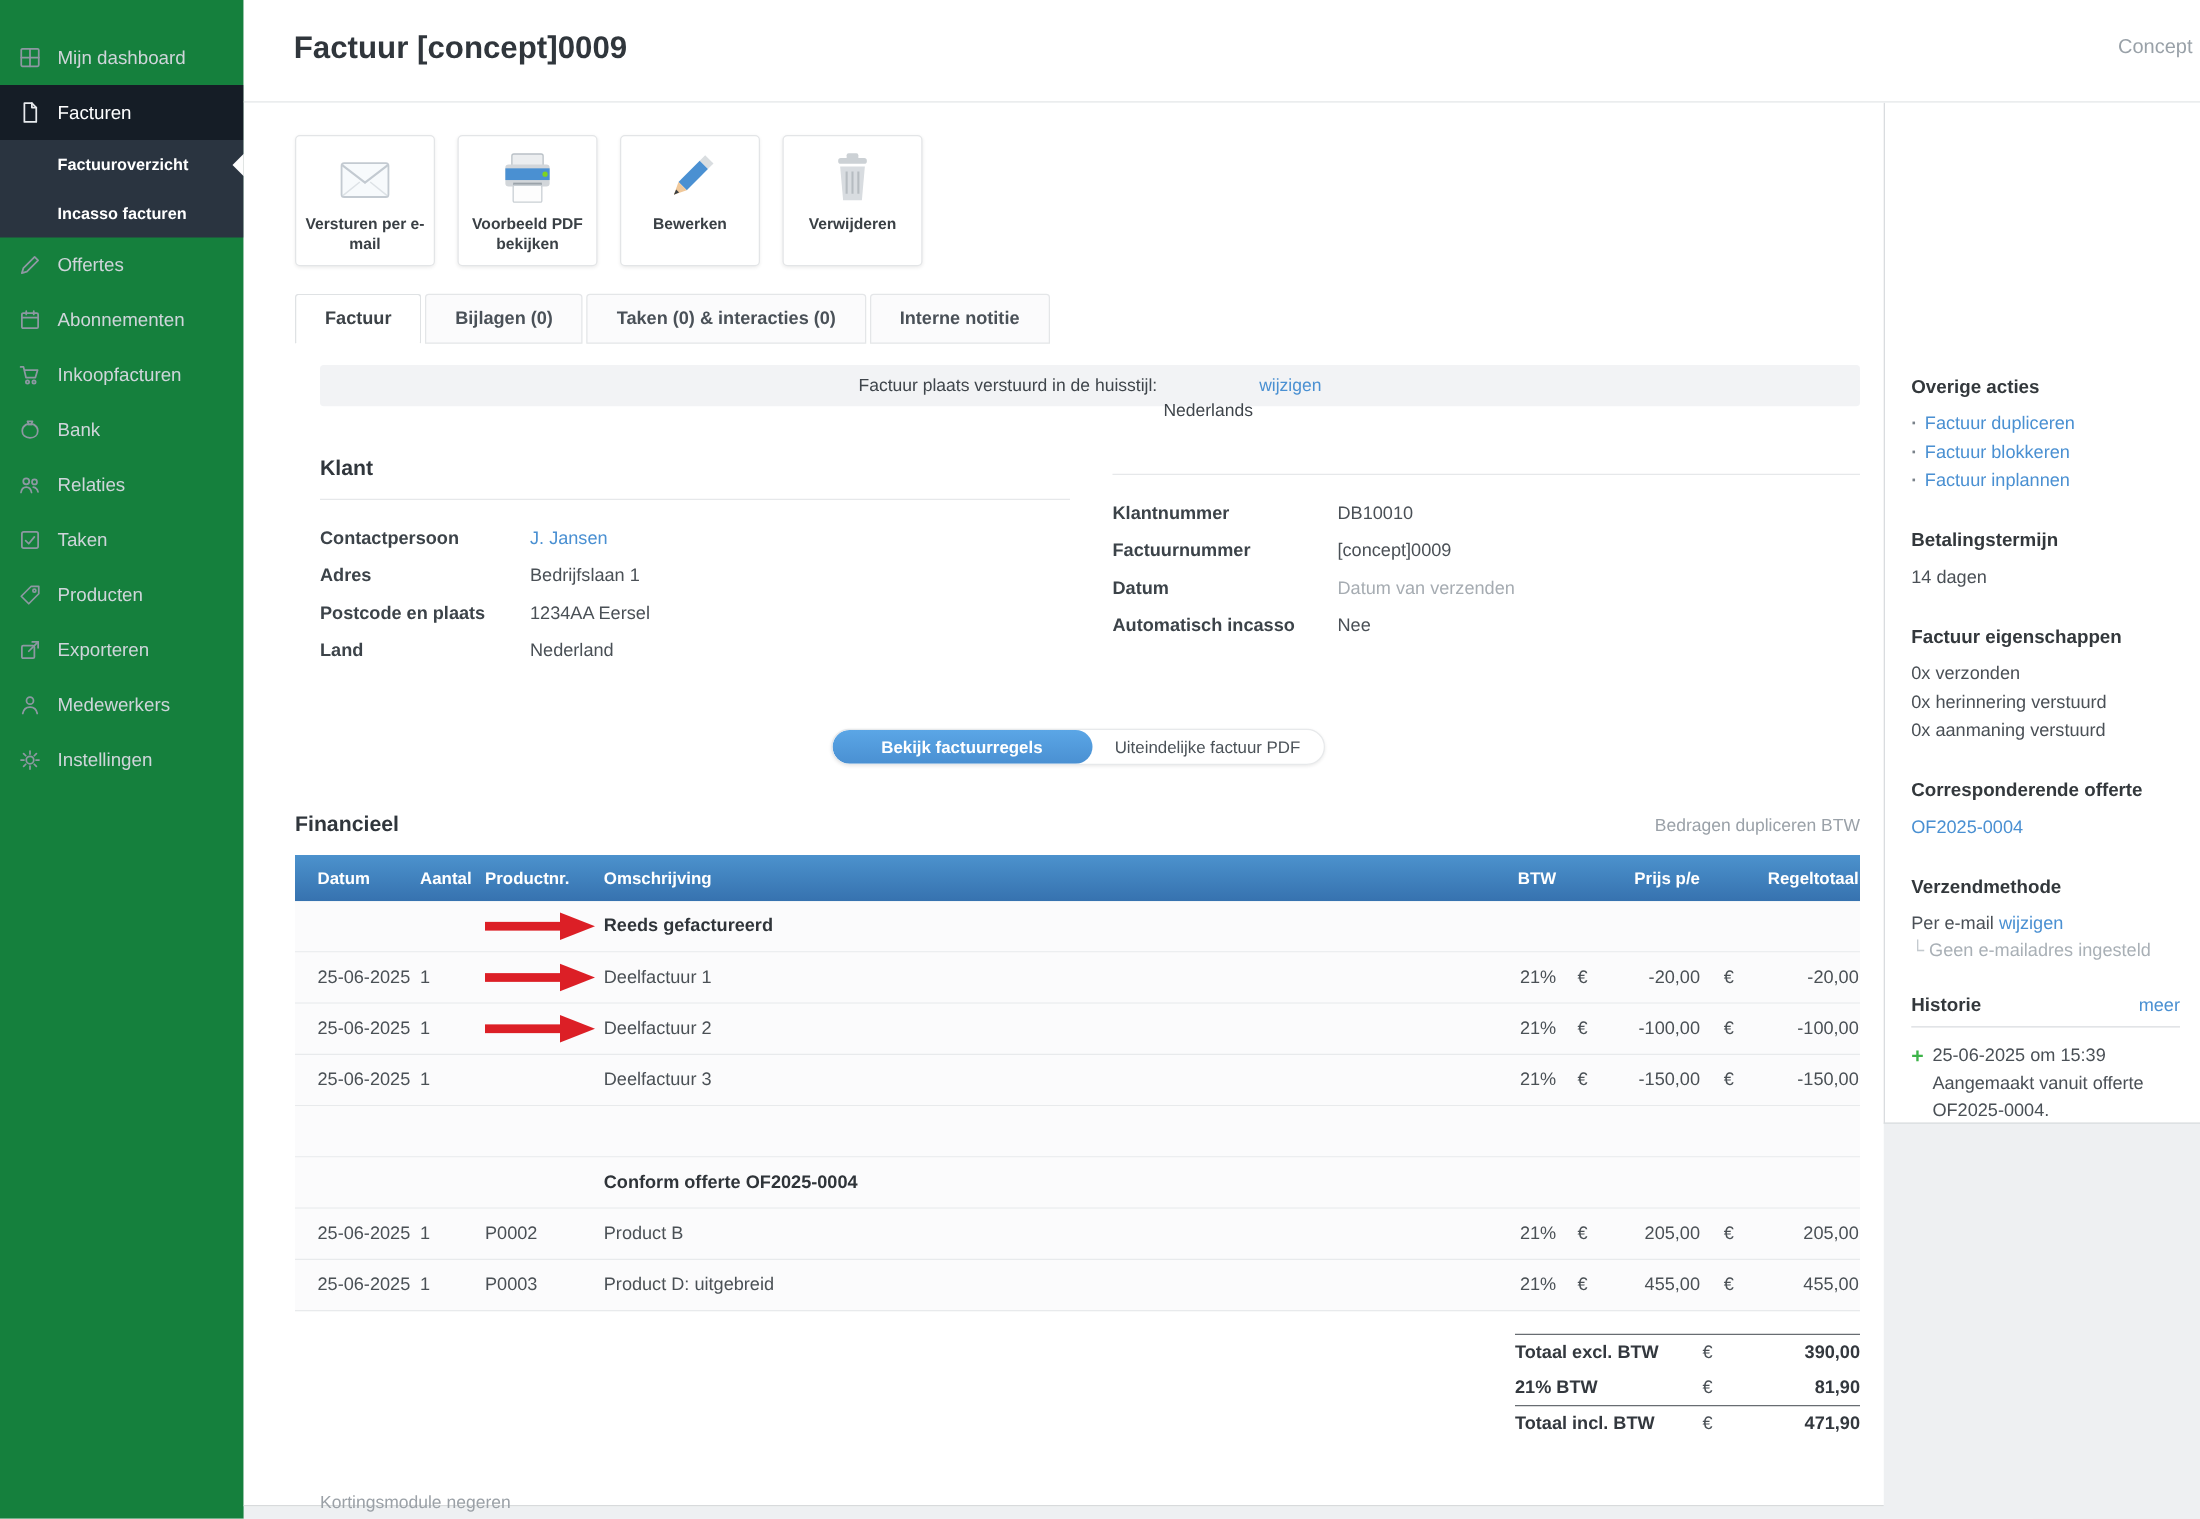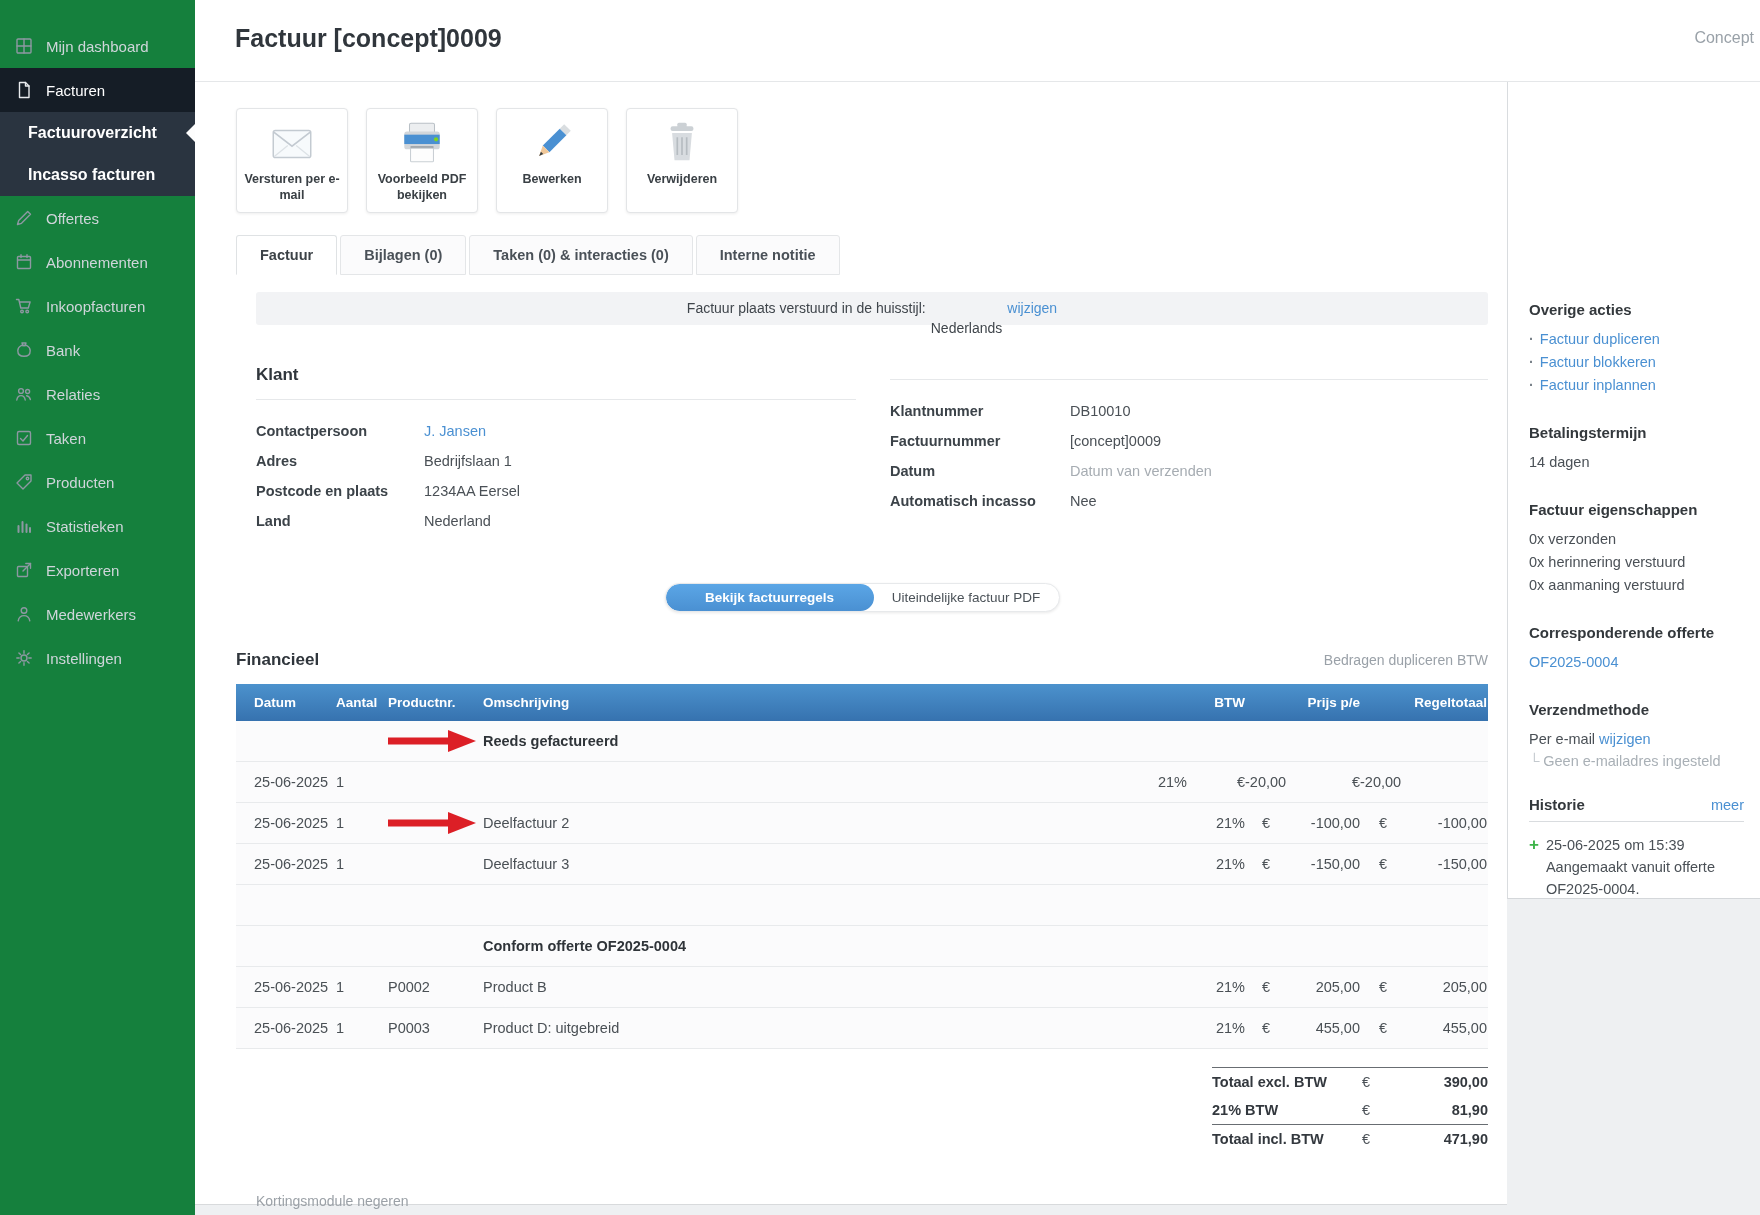--- a/index.html
+++ b/index.html
@@ -12,21 +12,21 @@
   }
   .app { display:flex; width:1760px; height:1215px; }
 
   
   .sidebar { width:195px; flex-shrink:0; background:#15803d; color:#cfd5da; padding-top:24px; }
   .side-item { display:flex; align-items:center; gap:13px; padding:13px 10px 13px 15px; font-size:15px; }
   .side-item .icn { width:18px; height:18px; color:#8d98a2; flex-shrink:0; }
   .side-item.active { background:#151d26; color:#ffffff; }
   .side-item.active .icn { color:#e8ebee; }
   .submenu { background:#2a3440; }
-  .sub-item { padding:12px 10px 12px 28px; font-weight:bold; font-size:16px; color:#ffffff; position:relative; }
+  .sub-item { padding:12px 10px 12px 46px; font-weight:bold; font-size:13px; color:#ffffff; position:relative; }
   .sub-item.current::after {
     content:""; position:absolute; right:0; top:50%; transform:translateY(-50%);
     border-right:9px solid #fdfdfd; border-top:9px solid transparent; border-bottom:9px solid transparent;
   }
   .icn svg { width:100%; height:100%; display:block; stroke:currentColor; fill:none; stroke-width:1.4; stroke-linecap:round; stroke-linejoin:round; }
 
   
   .main { flex:1; display:flex; flex-direction:column; background:#eef0f2; }
   .header { height:82px; background:#fff; border-bottom:1px solid #e5e7e9; position:relative; flex-shrink:0; }
   .page-title { position:absolute; left:40px; top:24px; font-size:25px; font-weight:bold; color:#30363c; }
@@ -217,31 +217,20 @@
       <span class="icn">
           <svg viewBox="0 0 18 18">
             <path d="M2 10l8-8h6v6l-8 8z"></path>
             <circle cx="12.5" cy="5.5" r="1.2"></circle>
           </svg>
         </span>
       <span>Producten</span>
     </div>
     <div class="side-item">
       <span class="icn">
-          <svg viewBox="0 0 18 18" style="stroke-width:2">
-            <line x1="3.5" y1="15" x2="3.5" y2="9"></line>
-            <line x1="7.5" y1="15" x2="7.5" y2="5"></line>
-            <line x1="11.5" y1="15" x2="11.5" y2="7.5"></line>
-            <line x1="15" y1="15" x2="15" y2="11"></line>
-          </svg>
-        </span>
-      <span>Statistieken</span>
-    </div>
-    <div class="side-item">
-      <span class="icn">
           <svg viewBox="0 0 18 18">
             <rect x="2.5" y="5.5" width="10" height="10" rx="1"></rect>
             <path d="M8 10l7.5-7.5"></path>
             <path d="M10.8 2.5h4.7v4.7"></path>
           </svg>
         </span>
       <span>Exporteren</span>
     </div>
     <div class="side-item">
       <span class="icn">
@@ -417,20 +406,27 @@
               <span></span>
               <span></span>
               <span></span>
               <span></span>
           </div>
 
           <div class="grid-row t-row">
             <span>25-06-2025</span>
             <span>1</span>
             <span></span>
+            <span class="c-omsch">
+              <span class="arrow-mark"><svg viewBox="0 0 88 24">
+                    <rect x="0" y="8.5" width="62" height="7" fill="#dc1f26"></rect>
+                    <polygon points="60,1 88,12 60,23" fill="#dc1f26"></polygon>
+                  </svg></span>
+              <span>Deelfactuur 1</span>
+            </span>
             <span class="num">21%</span>
             <span class="num">€</span>
             <span class="num">-20,00</span>
             <span class="num">€</span>
             <span class="num">-20,00</span>
           </div>
 
           <div class="grid-row t-row">
             <span>25-06-2025</span>
             <span>1</span>

